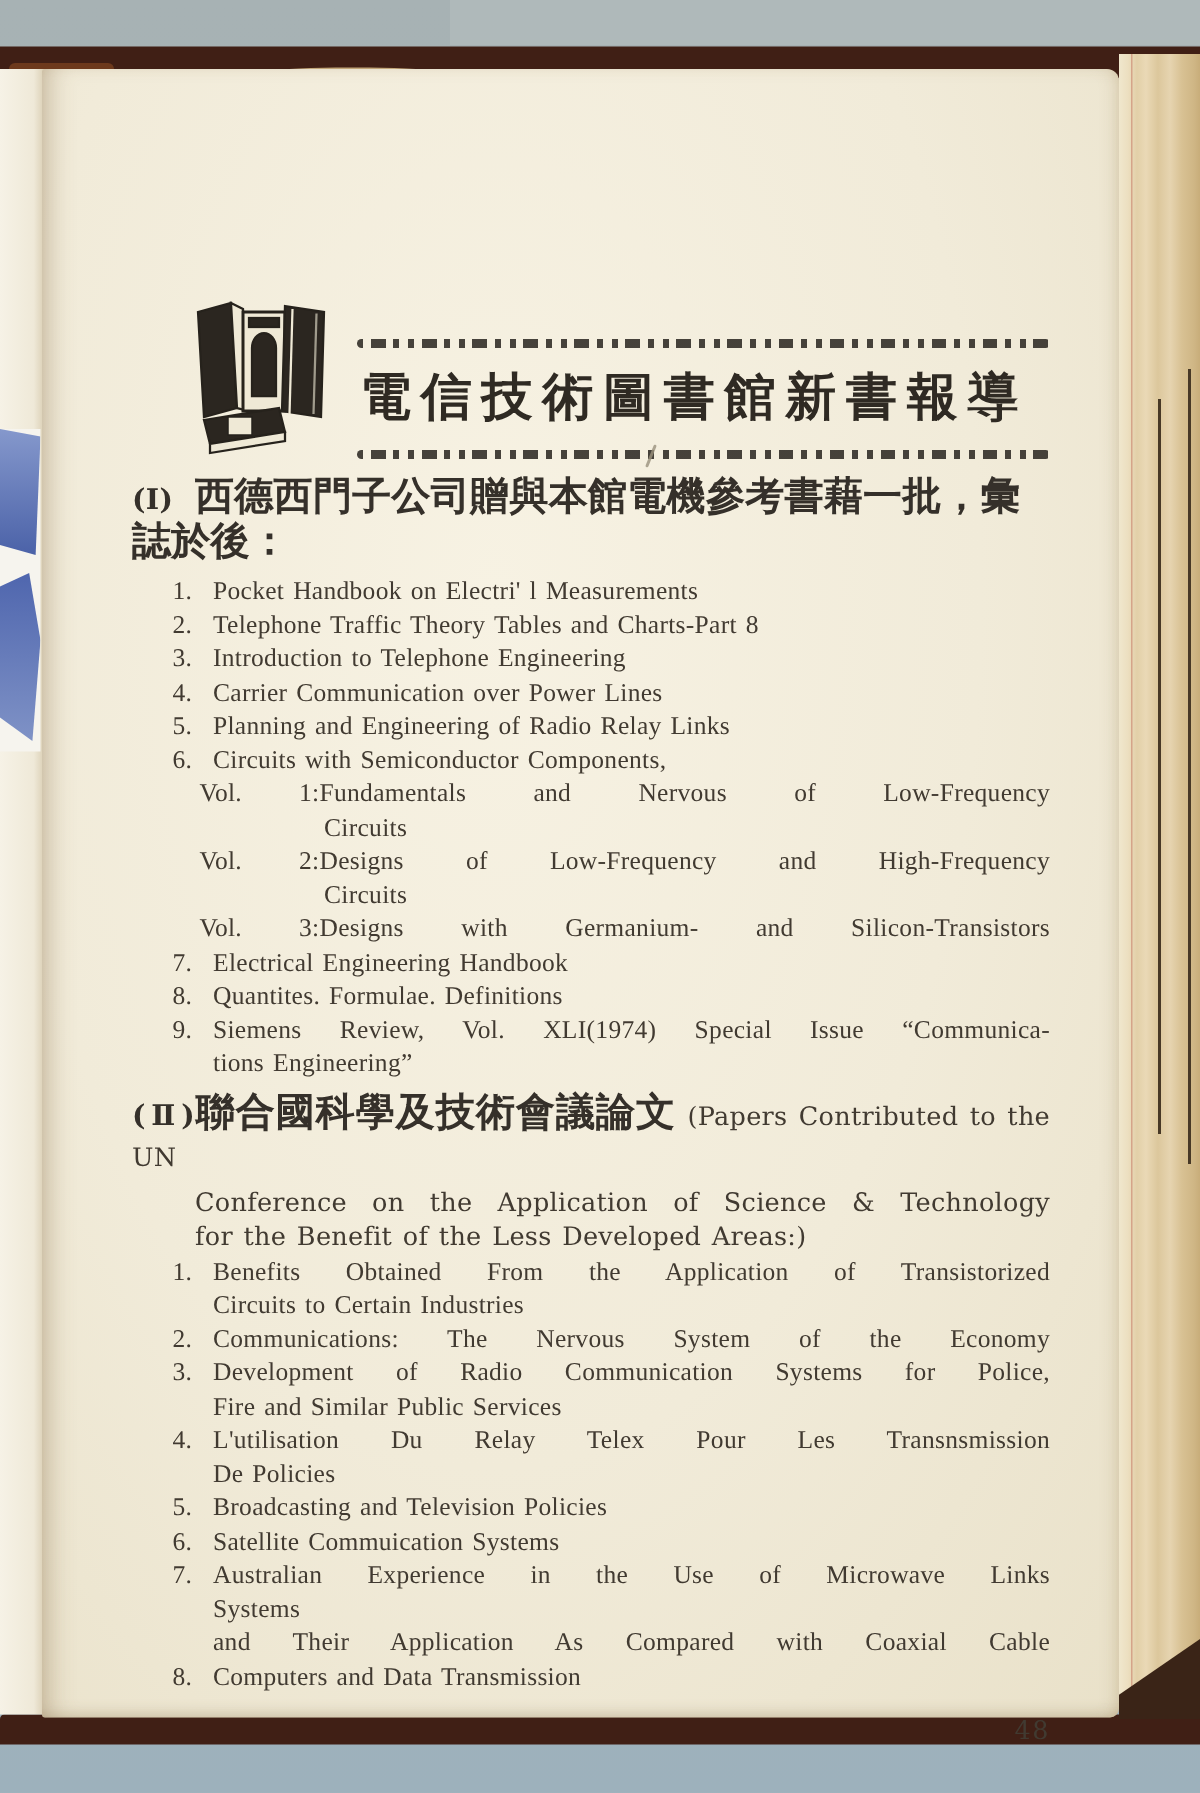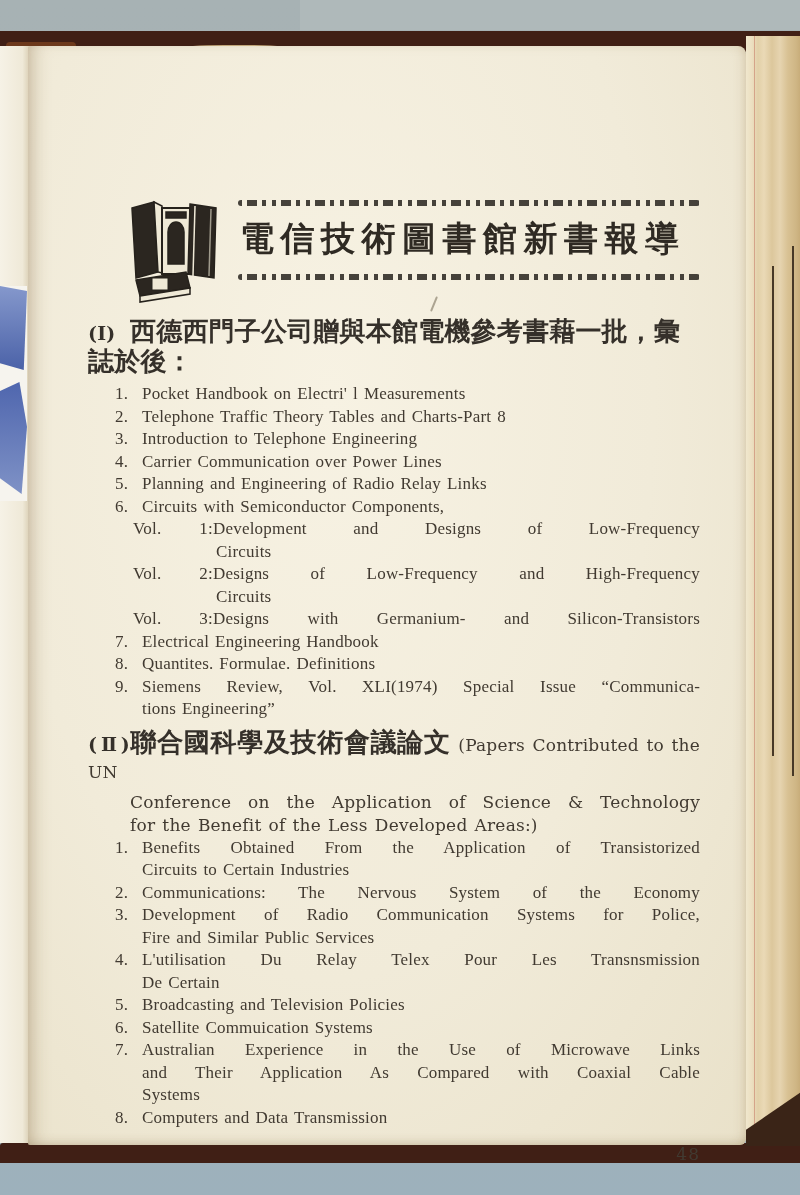--- a/index.html
+++ b/index.html
@@ -69,21 +69,21 @@
   .page{
     position:absolute;left:28px;top:46px;width:718px;height:1099px;
     background:radial-gradient(ellipse at 42% 32%,#f7f2e3 0%,#f1ebd9 55%,#e9e1c9 100%);
     border-radius:2px 8px 6px 2px;
     box-shadow:inset 14px 0 18px -10px rgba(120,90,50,.35),
                inset -8px 0 12px -7px rgba(160,130,80,.30),
                inset 0 -8px 12px -8px rgba(120,95,55,.28);
     color:#3f3830;
   }
   
-  .page-header{position:absolute;left:100px;top:148px;display:flex;gap:6px;}
+  .page-header{position:absolute;left:100px;top:148px;display:flex;gap:6px;align-items:flex-end;}
   .books-art{flex:0 0 auto;}
   .title-block{width:462px;padding-top:6px;}
   .dotted-rule{
     height:6px;border-radius:3px;
     background:repeating-linear-gradient(90deg,
       #2e2a24 0 4px,transparent 4px 9px,
       #2e2a24 9px 19px,transparent 19px 24px,
       #2e2a24 24px 28px,transparent 28px 34px);
     opacity:.88;
   }
@@ -184,21 +184,21 @@
       <div class="item">
         <div class="ln first"><span class="num">4.</span><span>Carrier Communication over Power Lines</span></div>
       </div>
       <div class="item">
         <div class="ln first"><span class="num">5.</span><span>Planning and Engineering of Radio Relay Links</span></div>
       </div>
 
       <div class="item">
         <div class="ln first"><span class="num">6.</span><span>Circuits with Semiconductor Components,</span></div>
         <div class="vols">
-          <div class="ln vfirst fill"><span class="vlabel">Vol. 1:</span><span>Development and Designs of Low-Frequency</span></div>
+          <div class="ln vfirst fill"><span class="vlabel">Vol. 1:</span><span>Fundamentals and Nervous of Low-Frequency</span></div>
           <div class="ln vcont">Circuits</div>
           <div class="ln vfirst fill"><span class="vlabel">Vol. 2:</span><span>Designs of Low-Frequency and High-Frequency</span></div>
           <div class="ln vcont">Circuits</div>
           <div class="ln vfirst fill"><span class="vlabel">Vol. 3:</span><span>Designs with Germanium- and Silicon-Transistors</span></div>
         </div>
       </div>
 
       <div class="item">
         <div class="ln first"><span class="num">7.</span><span>Electrical Engineering Handbook</span></div>
       </div>
@@ -220,32 +220,32 @@
       </div>
       <div class="item">
         <div class="ln first fill"><span class="num">2.</span><span>Communications: The Nervous System of the Economy</span></div>
       </div>
       <div class="item">
         <div class="ln first fill"><span class="num">3.</span><span>Development of Radio Communication Systems for Police,</span></div>
         <div class="ln cont">Fire and Similar Public Services</div>
       </div>
       <div class="item">
         <div class="ln first fill"><span class="num">4.</span><span>L'utilisation Du Relay Telex Pour Les Transnsmission</span></div>
-        <div class="ln cont">De Certain</div>
+        <div class="ln cont">De Policies</div>
       </div>
       <div class="item">
         <div class="ln first"><span class="num">5.</span><span>Broadcasting and Television Policies</span></div>
       </div>
       <div class="item">
         <div class="ln first"><span class="num">6.</span><span>Satellite Commuication Systems</span></div>
       </div>
       <div class="item">
         <div class="ln first fill"><span class="num">7.</span><span>Australian Experience in the Use of Microwave Links</span></div>
+        <div class="ln cont">Systems</div>
         <div class="ln cont fill">and Their Application As Compared with Coaxial Cable</div>
-        <div class="ln cont">Systems</div>
       </div>
       <div class="item">
         <div class="ln first"><span class="num">8.</span><span>Computers and Data Transmission</span></div>
       </div>
 
       <div class="page-num">48</div>
     </div>
   </div>
 </div>
 

